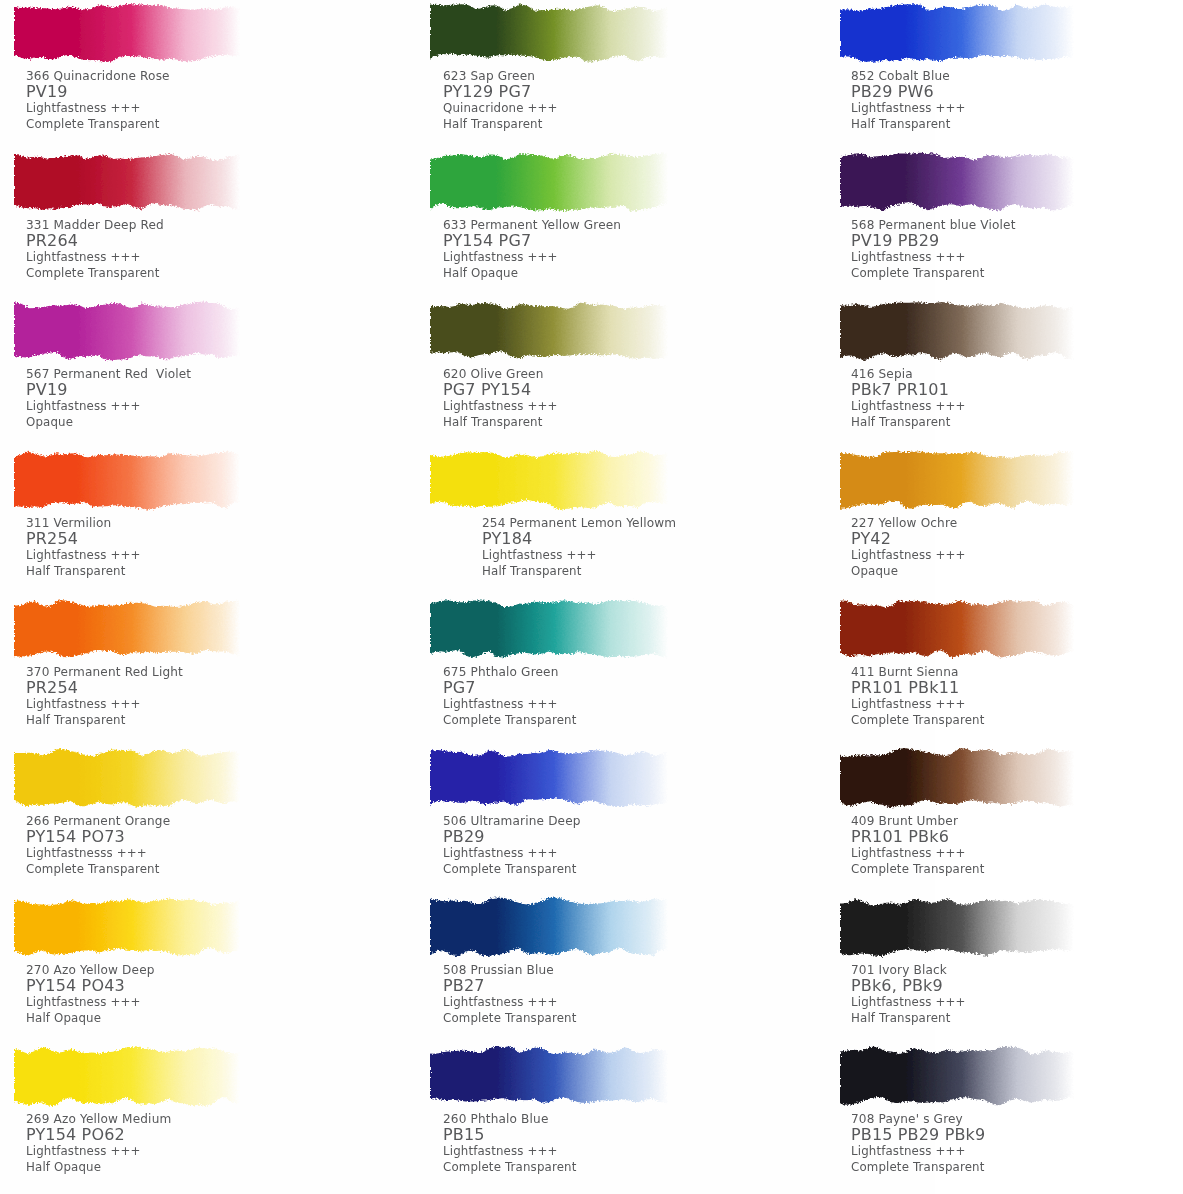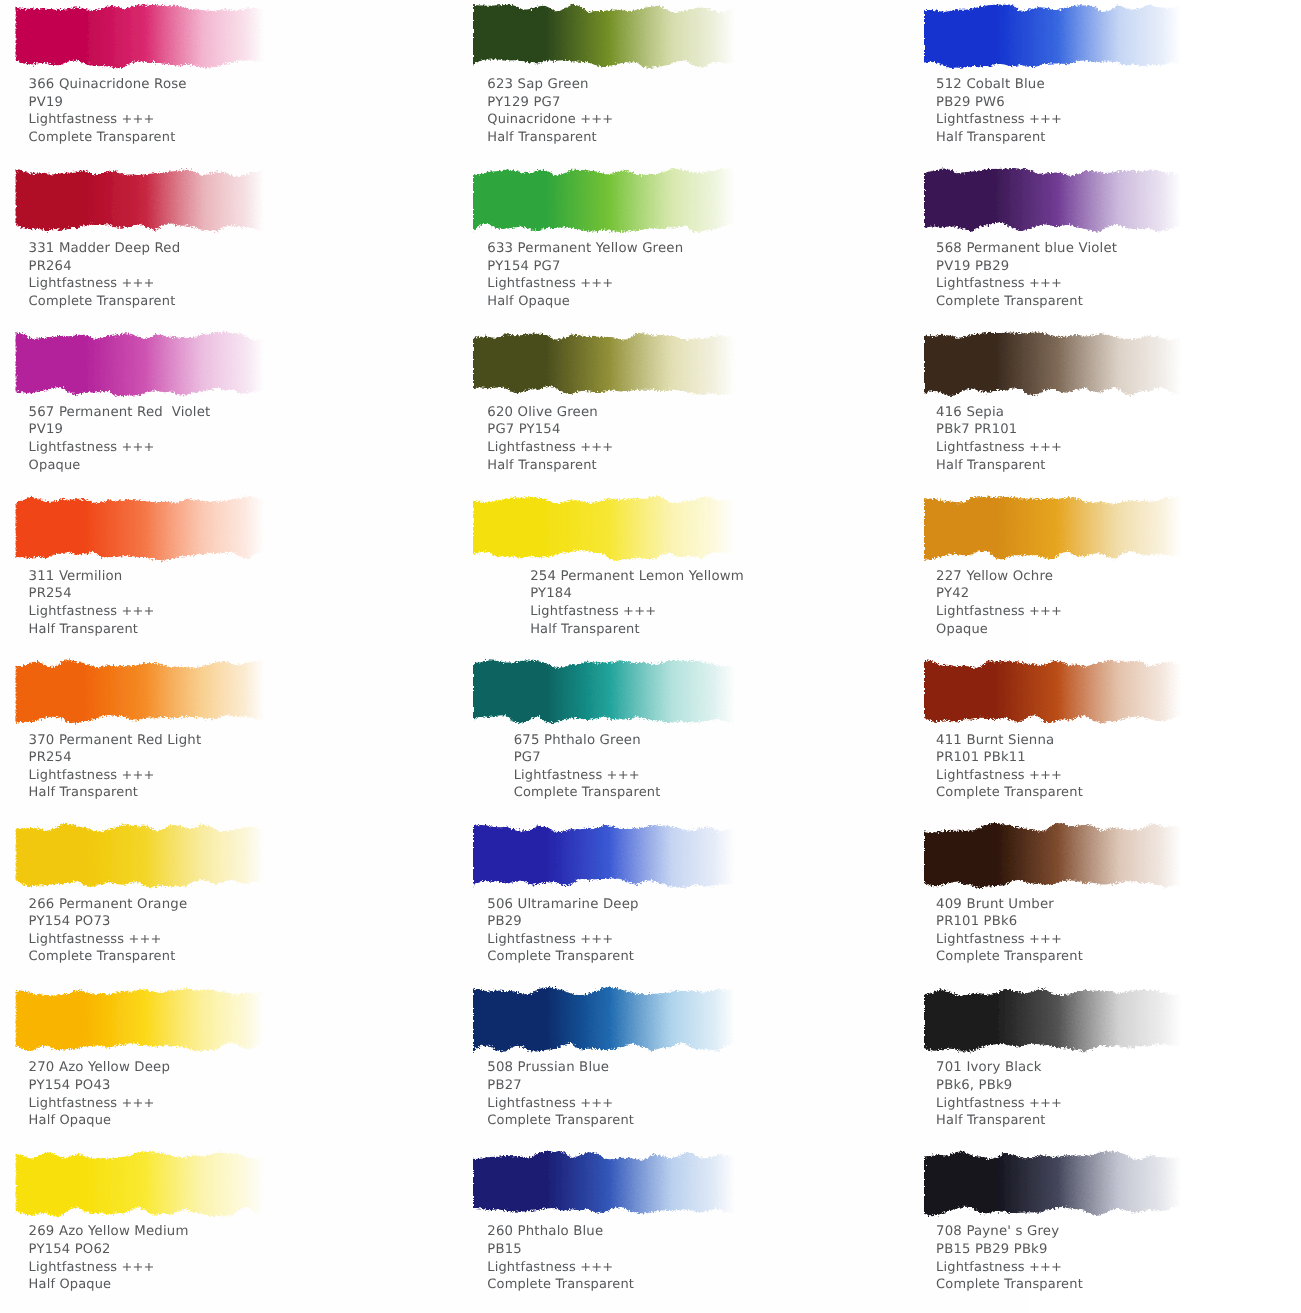--- a/index.html
+++ b/index.html
@@ -54,21 +54,21 @@
     top: 68px;
     color: #57585a;
     font-size: 11.6px;
     line-height: 16.1px;
     letter-spacing: 0.15px;
     white-space: pre;
   }
 
   .label-line { display: block; height: 16.1px; }
   .l-name { font-size: 12.1px; }
-  .l-pigment { font-size: 12px; }
+  .l-pigment { font-size: 16px; }
   .l-light { font-size: 11.8px; }
   .l-opacity { font-size: 11.8px; }
 </style>
 </head>
 <body>
 
 <div id="sheet">
     <div class="swatch-entry col-0-wrap" style="left: 0px; top: 0px; position: absolute;">
       <div class="swatch-wrap" style="left: 14px; width: 226px;">
         <div class="stroke">
@@ -372,21 +372,21 @@
               </linearGradient>
               <filter id="f13" x="-8%" y="-25%" width="120%" height="150%">
                 <feTurbulence type="fractalNoise" baseFrequency="0.55" numOctaves="3" seed="13" result="n"></feTurbulence>
                 <feDisplacementMap in="SourceGraphic" in2="n" scale="5" xChannelSelector="R" yChannelSelector="G"></feDisplacementMap>
               </filter>
             </defs>
             <path d="M 0.0 7.0 Q 7.4 7.0 14.9 4.3 Q 22.3 4.6 29.8 6.3 Q 37.2 6.7 44.6 4.6 Q 52.1 4.3 59.5 5.2 Q 66.9 6.4 74.4 10.9 Q 81.8 11.9 89.3 7.6 Q 96.7 9.0 104.1 5.4 Q 111.6 6.8 119.0 6.0 Q 126.4 7.8 133.9 4.3 Q 141.3 6.6 148.8 7.0 Q 156.2 5.2 163.6 8.2 Q 171.1 7.8 178.5 4.1 Q 185.9 3.4 193.4 5.4 Q 200.8 4.0 208.3 5.5 Q 215.7 7.5 223.1 9.2 Q 230.6 9.0 238.0 10.0 L 238.0 61.5 Q 230.6 61.1 223.1 57.4 Q 215.7 58.1 208.3 60.3 Q 200.8 61.1 193.4 60.4 Q 185.9 58.7 178.5 61.7 Q 171.1 58.9 163.6 58.7 Q 156.2 57.5 148.8 55.9 Q 141.3 58.6 133.9 58.1 Q 126.4 58.4 119.0 55.4 Q 111.6 57.6 104.1 58.5 Q 96.7 56.0 89.3 57.2 Q 81.8 57.8 74.4 61.1 Q 66.9 62.8 59.5 55.0 Q 52.1 58.0 44.6 61.7 Q 37.2 62.3 29.8 54.3 Q 22.3 54.0 14.9 56.0 Q 7.4 53.9 0.0 58.3 Z" fill="url(#g13)" filter="url(#f13)"></path>
           </svg>
         </div>
       </div>
-      <div class="label-block" style="left: 33px; margin-left: 24px;"><span class="label-line l-name">675 Phthalo Green</span><span class="label-line l-pigment">PG7</span><span class="label-line l-light">Lightfastness +++</span><span class="label-line l-opacity">Complete Transparent</span></div>
+      <div class="label-block" style="left: 33px;"><span class="label-line l-name">675 Phthalo Green</span><span class="label-line l-pigment">PG7</span><span class="label-line l-light">Lightfastness +++</span><span class="label-line l-opacity">Complete Transparent</span></div>
     </div>
     <div class="swatch-entry col-1-wrap" style="left: 410px; top: 745px; position: absolute;">
       <div class="swatch-wrap" style="left: 20px; width: 238px;">
         <div class="stroke">
           <svg viewBox="0 0 238 68" preserveAspectRatio="none">
             <defs>
               <linearGradient id="g14" x1="0" y1="0" x2="1" y2="0">
                 <stop offset="0%" stop-color="#2521a8" stop-opacity="1"></stop>
                 <stop offset="28%" stop-color="#2521a8" stop-opacity="1"></stop>
                 <stop offset="52%" stop-color="#3352d2" stop-opacity="0.96"></stop>
@@ -468,21 +468,21 @@
               </linearGradient>
               <filter id="f17" x="-8%" y="-25%" width="120%" height="150%">
                 <feTurbulence type="fractalNoise" baseFrequency="0.55" numOctaves="3" seed="17" result="n"></feTurbulence>
                 <feDisplacementMap in="SourceGraphic" in2="n" scale="5" xChannelSelector="R" yChannelSelector="G"></feDisplacementMap>
               </filter>
             </defs>
             <path d="M 0.0 9.4 Q 7.3 8.7 14.6 10.3 Q 21.9 11.7 29.3 8.1 Q 36.6 10.0 43.9 7.7 Q 51.2 5.9 58.5 4.7 Q 65.8 3.9 73.1 4.3 Q 80.4 2.4 87.8 10.7 Q 95.1 9.3 102.4 6.9 Q 109.7 5.9 117.0 9.0 Q 124.3 9.5 131.6 6.6 Q 138.9 4.2 146.3 5.1 Q 153.6 3.3 160.9 10.6 Q 168.2 11.7 175.5 4.7 Q 182.8 7.0 190.1 8.7 Q 197.4 7.4 204.8 4.3 Q 212.1 6.6 219.4 7.5 Q 226.7 7.2 234.0 5.9 L 234.0 58.1 Q 226.7 55.5 219.4 58.3 Q 212.1 59.4 204.8 59.0 Q 197.4 61.4 190.1 57.9 Q 182.8 60.8 175.5 56.6 Q 168.2 55.5 160.9 56.2 Q 153.6 57.7 146.3 55.1 Q 138.9 54.6 131.6 58.6 Q 124.3 57.3 117.0 57.8 Q 109.7 57.3 102.4 60.4 Q 95.1 62.1 87.8 58.8 Q 80.4 61.8 73.1 58.7 Q 65.8 57.3 58.5 60.4 Q 51.2 60.6 43.9 60.0 Q 36.6 62.3 29.3 61.4 Q 21.9 63.1 14.6 57.8 Q 7.3 55.1 0.0 56.9 Z" fill="url(#g17)" filter="url(#f17)"></path>
           </svg>
         </div>
       </div>
-      <div class="label-block" style="left: 31px;"><span class="label-line l-name">512 Cobalt Blue</span><span class="label-line l-pigment">PB29 PW6</span><span class="label-line l-light">Lightfastness +++</span><span class="label-line l-opacity">Half Transparent</span></div>
+      <div class="label-block" style="left: 31px;"><span class="label-line l-name">852 Cobalt Blue</span><span class="label-line l-pigment">PB29 PW6</span><span class="label-line l-light">Lightfastness +++</span><span class="label-line l-opacity">Half Transparent</span></div>
     </div>
     <div class="swatch-entry col-2-wrap" style="left: 820px; top: 149px; position: absolute;">
       <div class="swatch-wrap" style="left: 20px; width: 234px;">
         <div class="stroke">
           <svg viewBox="0 0 234 68" preserveAspectRatio="none">
             <defs>
               <linearGradient id="g18" x1="0" y1="0" x2="1" y2="0">
                 <stop offset="0%" stop-color="#3b1954" stop-opacity="1"></stop>
                 <stop offset="28%" stop-color="#3b1954" stop-opacity="1"></stop>
                 <stop offset="52%" stop-color="#6b3490" stop-opacity="0.96"></stop>

